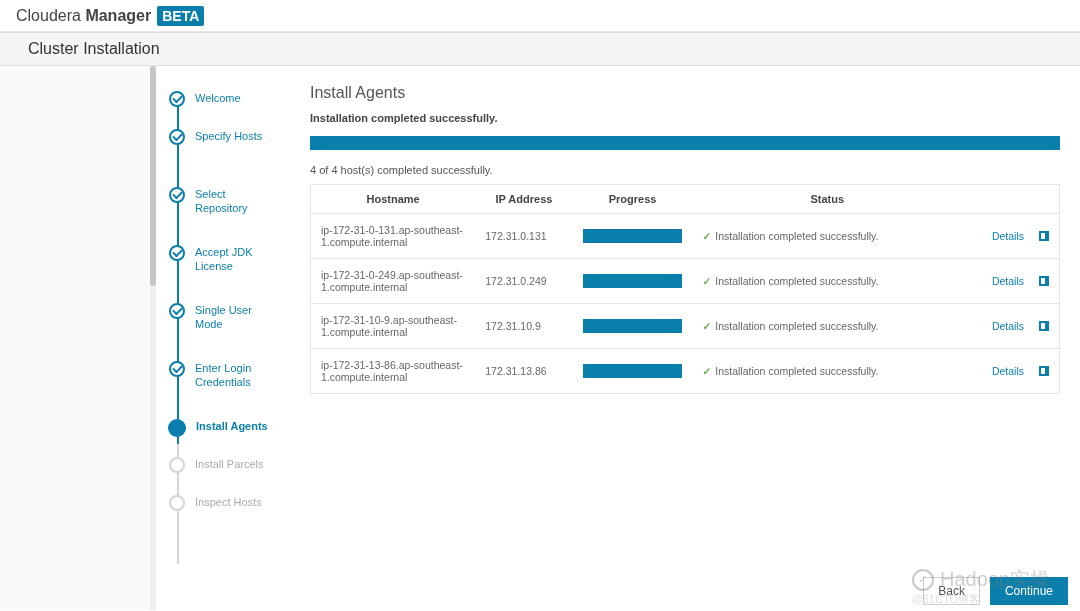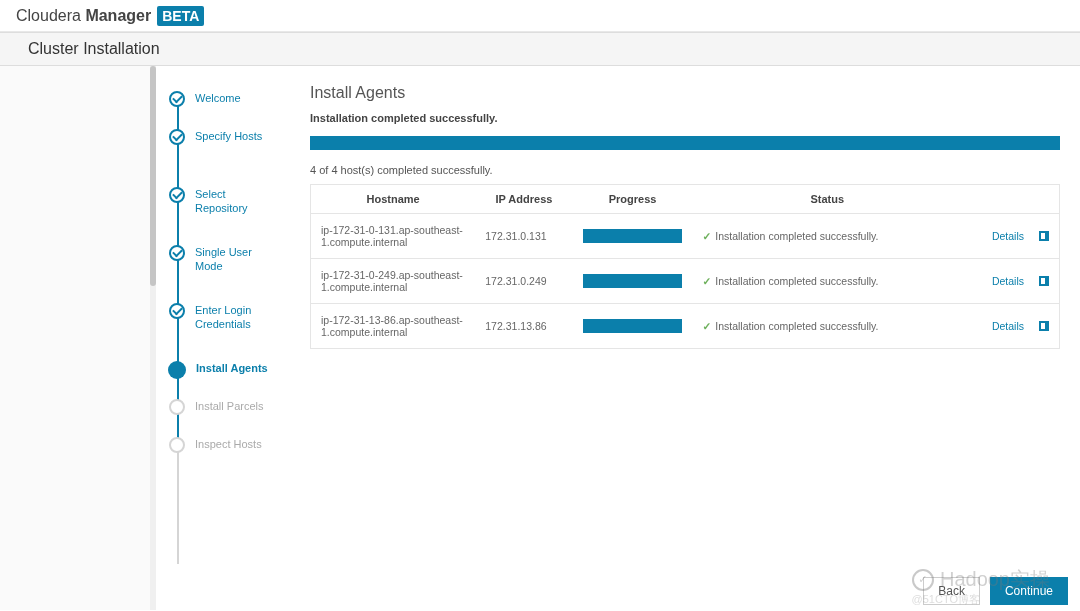--- a/index.html
+++ b/index.html
@@ -98,20 +98,24 @@
           <div class="step tall">
             <div class="step-circle done"></div>
             <div class="step-label done">Specify Hosts</div>
           </div>
           <div class="step tall">
             <div class="step-circle done"></div>
             <div class="step-label done">Select Repository</div>
           </div>
           <div class="step tall">
             <div class="step-circle done"></div>
+            <div class="step-label done">Accept JDK License</div>
+          </div>
+          <div class="step tall">
+            <div class="step-circle done"></div>
             <div class="step-label done">Single User Mode</div>
           </div>
           <div class="step tall">
             <div class="step-circle done"></div>
             <div class="step-label done">Enter Login Credentials</div>
           </div>
           <div class="step">
             <div class="step-circle current"></div>
             <div class="step-label current">Install Agents</div>
           </div>
@@ -166,20 +170,34 @@
             </td>
             <td class="col-status"><span class="check-icon">✓</span><span>Installation completed successfully.</span></td>
             <td class="col-actions">
               <span class="details-link">
                 <span>Details</span>
                 <span class="details-sq"></span>
               </span>
             </td>
           </tr>
           <tr>
+            <td class="col-hostname">ip-172-31-10-9.ap-southeast-1.compute.internal</td>
+            <td class="col-ip">172.31.10.9</td>
+            <td class="col-progress">
+              <div class="row-progress"></div>
+            </td>
+            <td class="col-status"><span class="check-icon">✓</span><span>Installation completed successfully.</span></td>
+            <td class="col-actions">
+              <span class="details-link">
+                <span>Details</span>
+                <span class="details-sq"></span>
+              </span>
+            </td>
+          </tr>
+          <tr>
             <td class="col-hostname">ip-172-31-13-86.ap-southeast-1.compute.internal</td>
             <td class="col-ip">172.31.13.86</td>
             <td class="col-progress">
               <div class="row-progress"></div>
             </td>
             <td class="col-status"><span class="check-icon">✓</span><span>Installation completed successfully.</span></td>
             <td class="col-actions">
               <span class="details-link">
                 <span>Details</span>
                 <span class="details-sq"></span>

